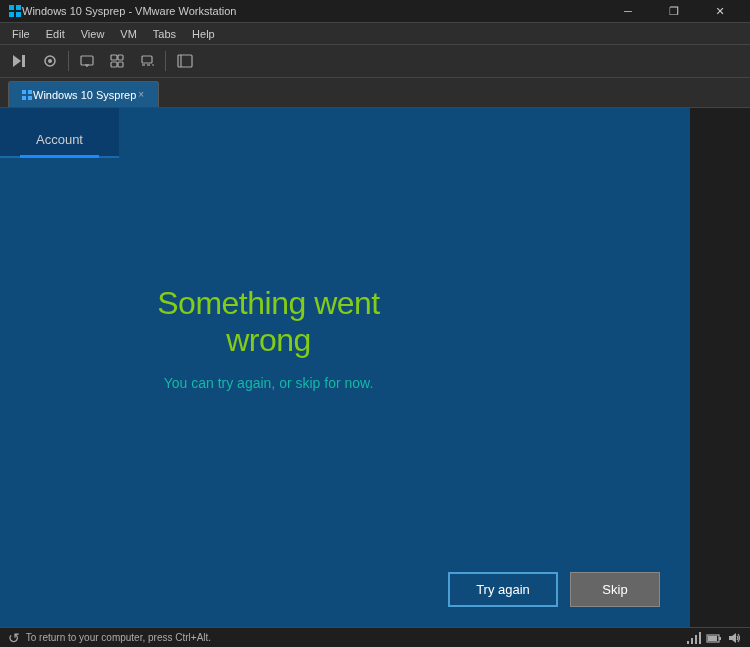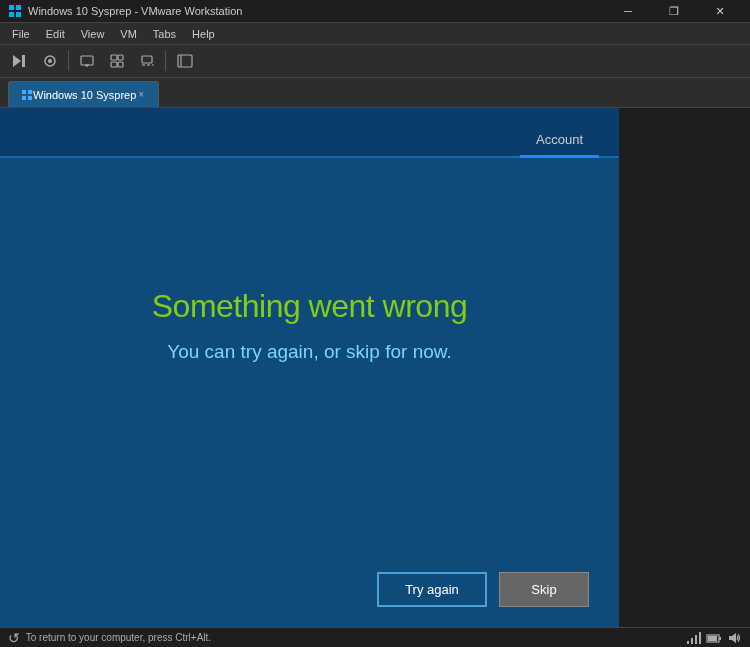--- a/index.html
+++ b/index.html
@@ -11,21 +11,21 @@
       background: #1e1e1e;
       display: flex;
       align-items: center;
       justify-content: space-between;
       padding: 0 8px;
       user-select: none;
     }
     .title-bar-left {
       display: flex;
       align-items: center;
-      gap: 6px;
+      gap: 0;
     }
     .title-bar-icon {
       width: 14px;
       height: 14px;
     }
     .title-bar-text {
       color: #ccc;
       font-size: 11px;
     }
     .title-bar-controls {
@@ -124,26 +124,25 @@
     .tab-close {
       font-size: 10px;
       color: #aaa;
       cursor: pointer;
       padding: 1px 2px;
       border-radius: 2px;
     }
 
     
     .vm-content {
-      width: 619px;
+      width: 690px;
       height: 519px;
       background: #0e4a7a;
       position: relative;
       display: flex;
-      flex-direction: column;
     }
 
     
     .setup-nav {
       height: 50px;
       background: #0a3d6b;
       display: flex;
       align-items: flex-end;
       justify-content: flex-end;
       padding: 0 20px;
@@ -170,22 +169,22 @@
       margin-top: -60px;
     }
     .error-title {
       color: #84cc16;
       font-size: 32px;
       font-weight: 200;
       margin-bottom: 16px;
       letter-spacing: -0.5px;
     }
     .error-subtitle {
-      color: #7dd3fc;
-      font-size: 19px;
+      color: #14b8a6;
+      font-size: 14px;
       font-weight: 300;
     }
 
     
     .buttons-area {
       display: flex;
       justify-content: flex-end;
       padding: 20px 30px;
       gap: 12px;
       margin-top: auto;

